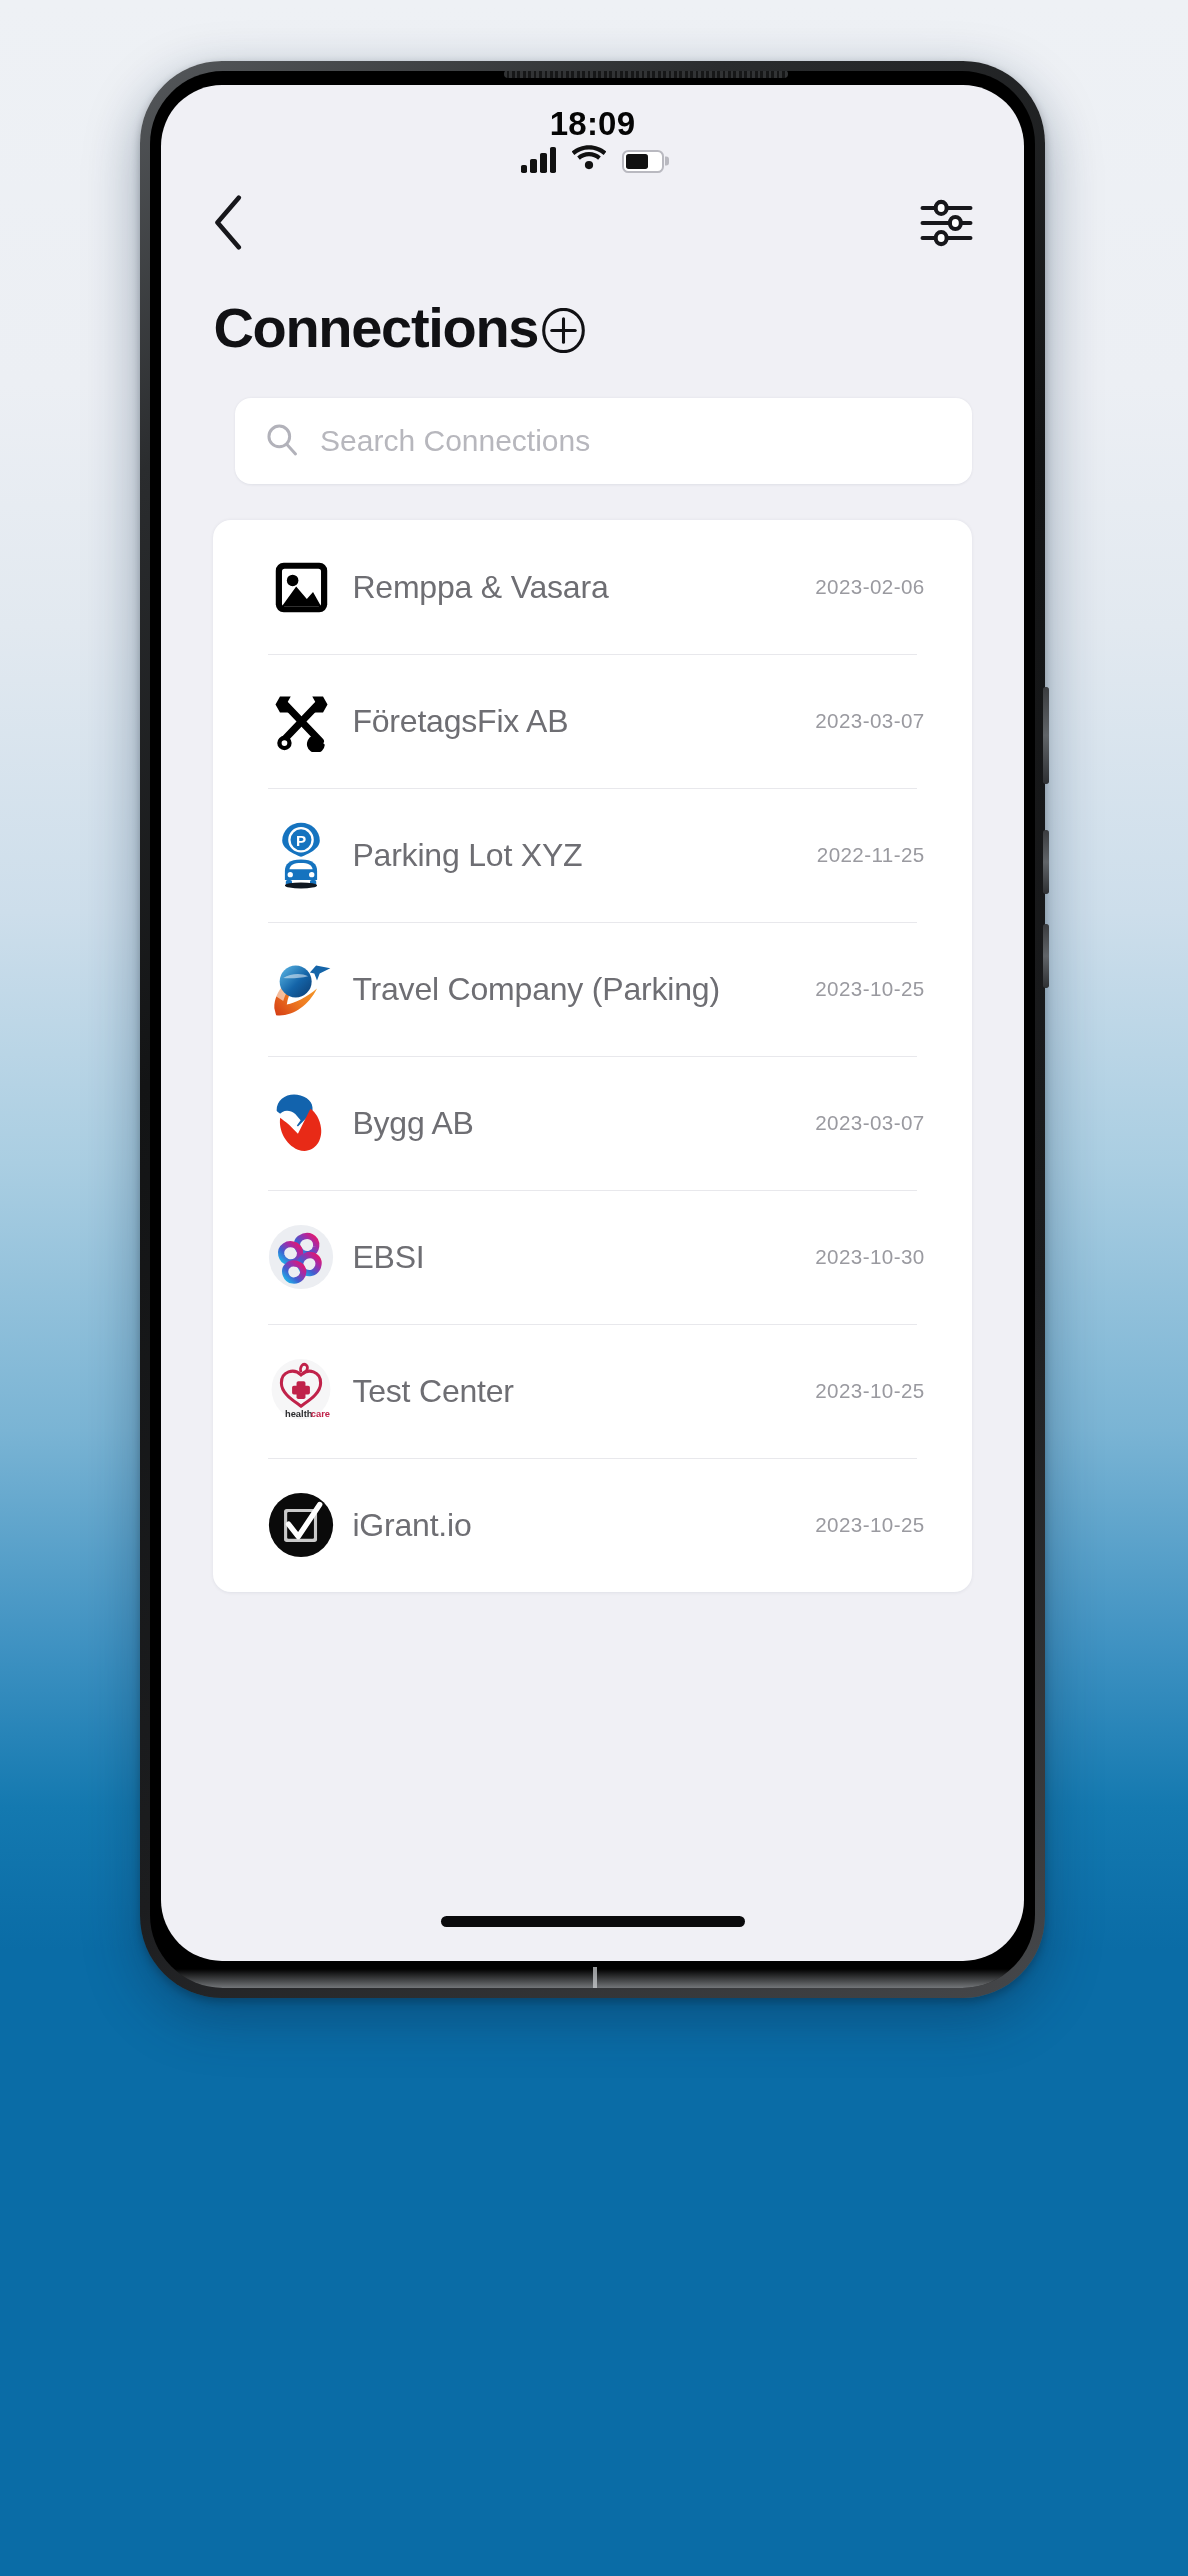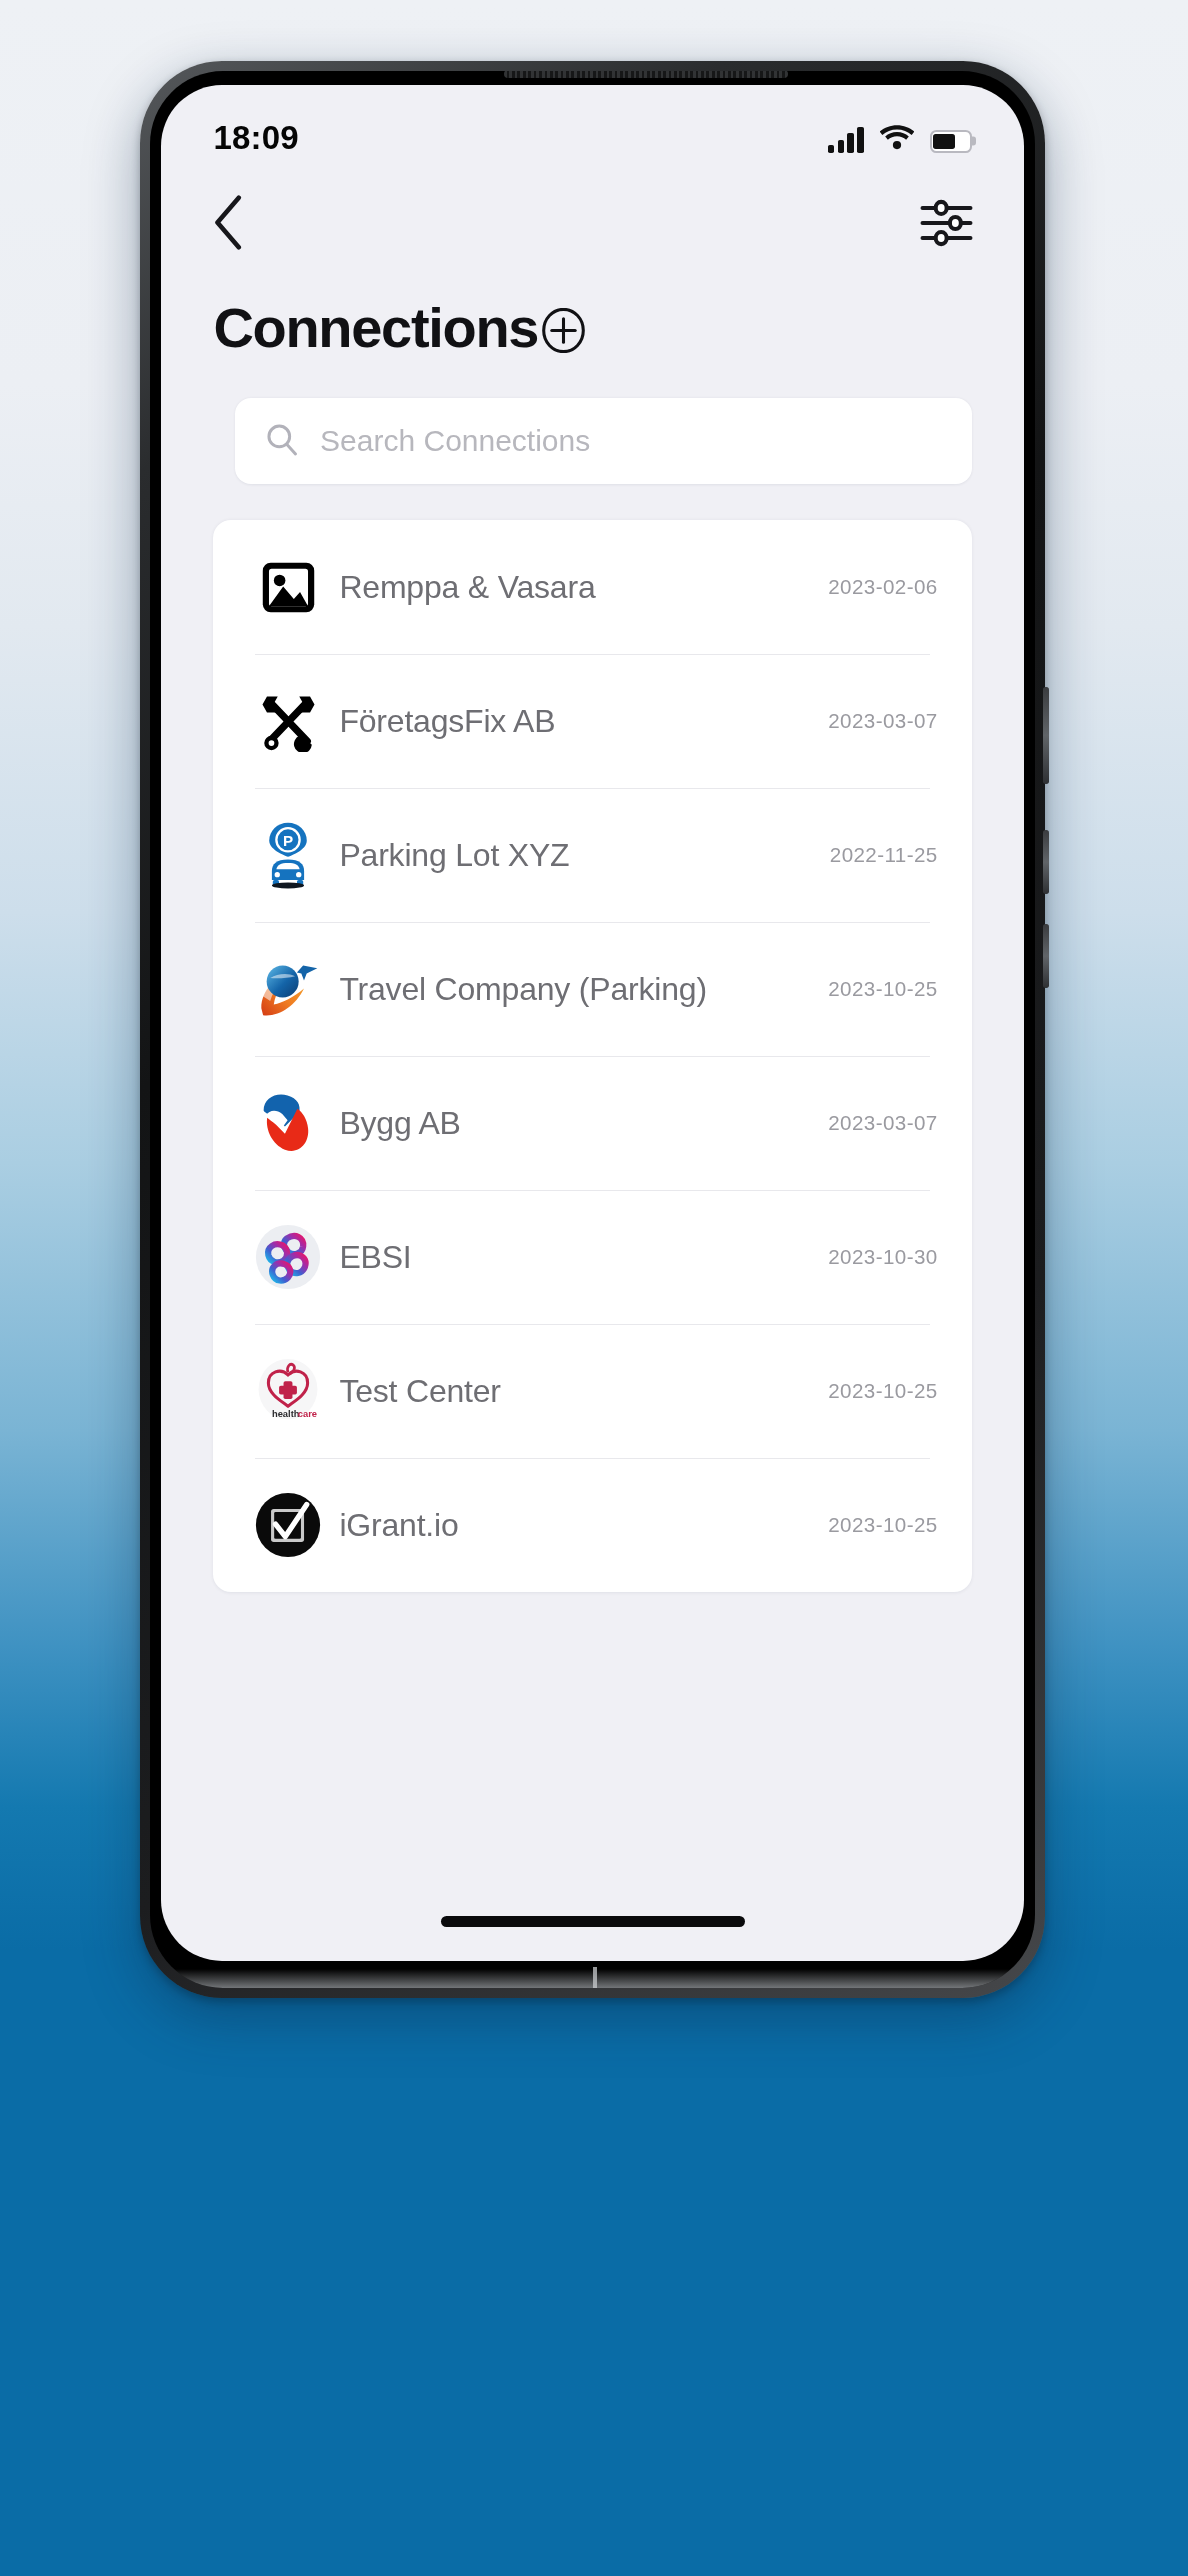--- a/index.html
+++ b/index.html
@@ -102,20 +102,21 @@
   }
 
   
   #status-bar {
     position: relative;
     height: 86px;
     display: flex;
     align-items: center;
     justify-content: space-between;
     padding: 19.7px 52px 0 52px;
+    flex-direction: column;
   }
   #status-time {
     font-size: 33px;
     font-weight: 700;
     letter-spacing: 0.2px;
     color: #050505;
   }
   #status-icons {
     display: flex;
     align-items: flex-end;
@@ -209,21 +210,21 @@
     color: #2a2a30;
   }
   #search-input::placeholder { color: #b7b7bd; }
 
   
   #connections-card {
     margin: 36px 52px 12px 52px;
     background: #ffffff;
     border-radius: 18px;
     box-shadow: 0 0.9px 3.6px rgba(20,30,50,0.07);
-    padding: 0 4px;
+    padding: 0 17px;
     overflow: hidden;
   }
   .connection-row {
     display: flex;
     align-items: center;
     height: 134px;
     padding: 0 30px 0 36px;
     position: relative;
     cursor: pointer;
   }

